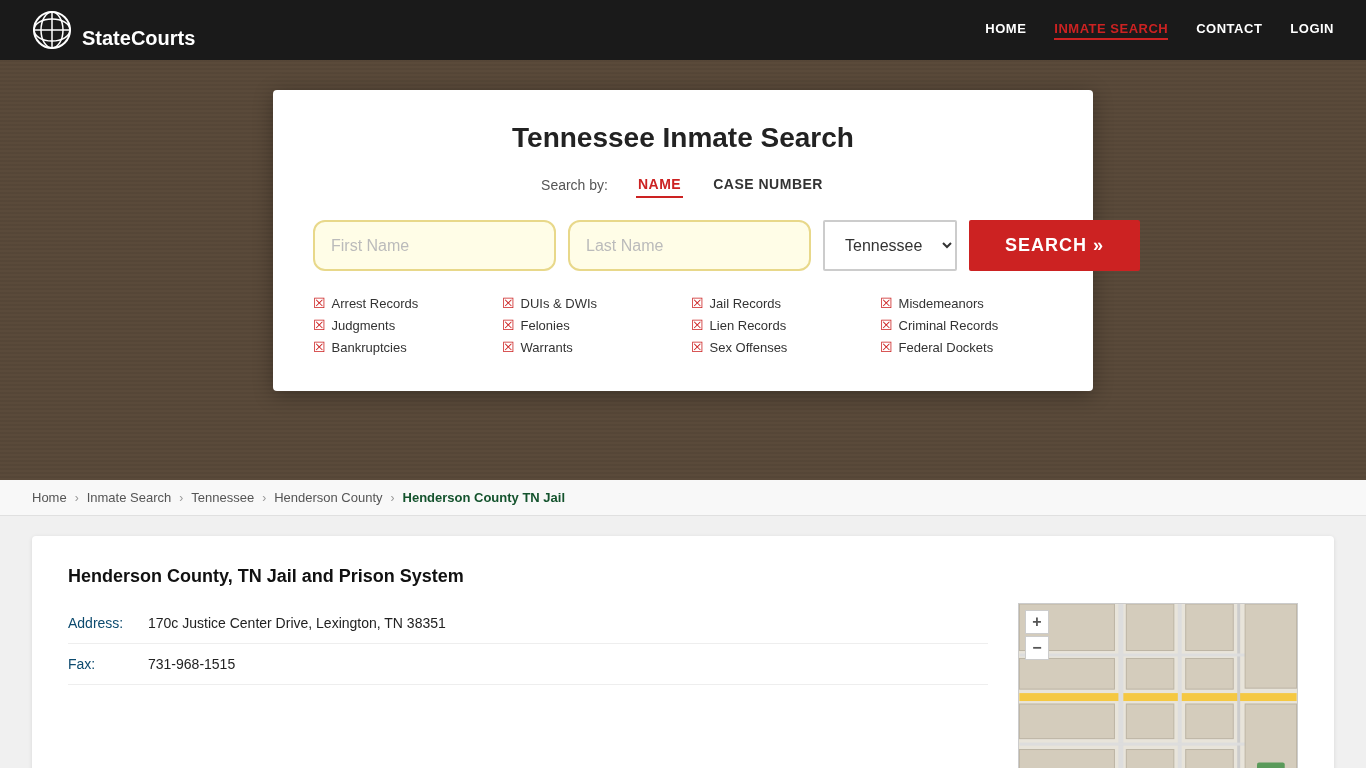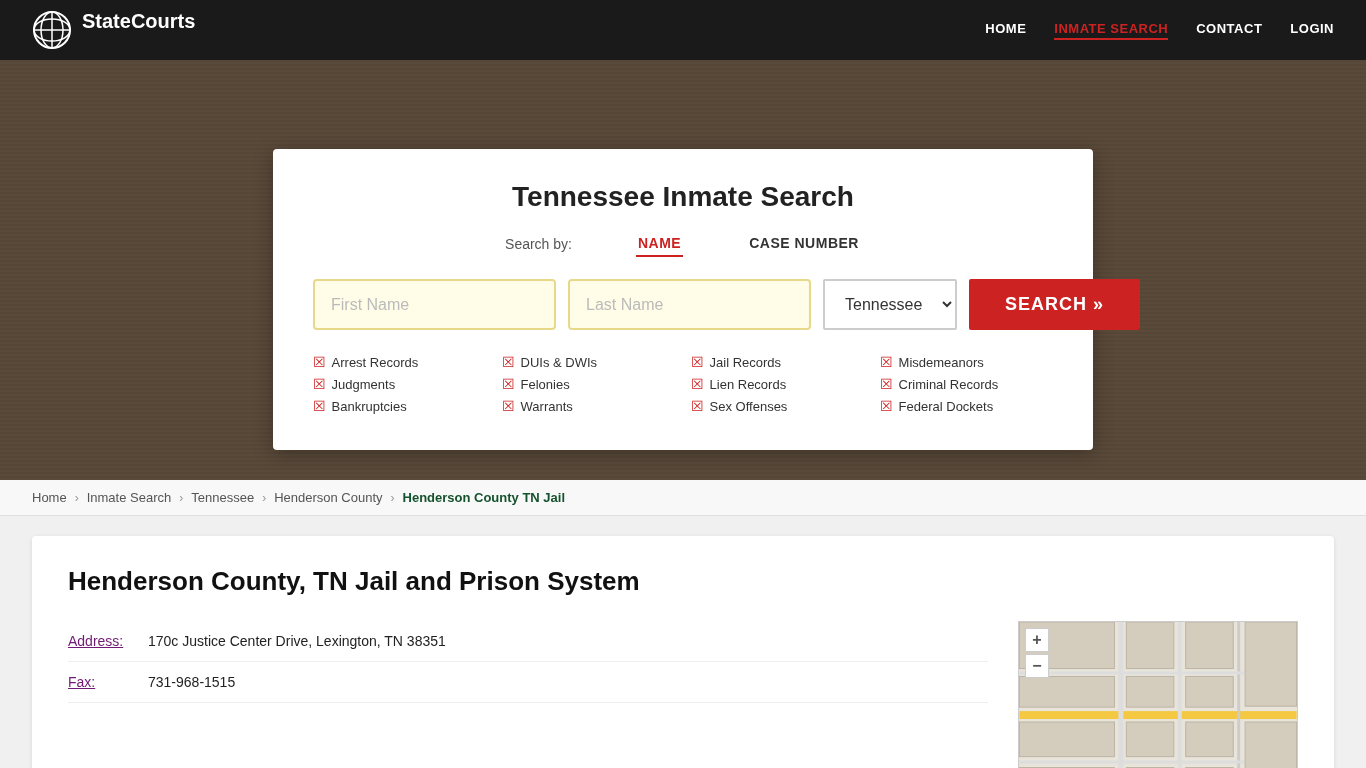--- a/index.html
+++ b/index.html
@@ -11,21 +11,21 @@
       display: flex;
       align-items: center;
       justify-content: space-between;
       padding: 0 32px;
       height: 60px;
       position: relative;
       z-index: 10;
     }
     .logo-area {
       display: flex;
-      align-items: flex-start;
+      align-items: flex-end;
       gap: 10px;
       text-decoration: none;
     }
     .logo-icon {
       width: 40px;
       height: 40px;
     }
     .logo-text {
       color: #fff;
       font-size: 20px;
@@ -50,21 +50,21 @@
 
     
     .hero-section {
       background: #5a4a3a;
       background-image: repeating-linear-gradient(
         0deg, transparent, transparent 2px,
         rgba(0,0,0,0.05) 2px, rgba(0,0,0,0.05) 4px
       );
       min-height: 420px;
       display: flex;
-      align-items: flex-end;
+      align-items: flex-start;
       justify-content: center;
       padding: 30px 20px;
       position: relative;
       overflow: hidden;
     }
     .hero-bg-text {
       position: absolute;
       top: 50%;
       left: 50%;
       transform: translate(-50%, -50%);
@@ -108,21 +108,20 @@
     }
     .search-tab {
       font-size: 14px;
       font-weight: 700;
       padding: 4px 2px;
       cursor: pointer;
       letter-spacing: 0.5px;
       border-bottom: 2px solid transparent;
       text-decoration: none;
       color: #333;
-      margin-left: 36px;
     }
     .search-tab.active {
       color: #cc2222;
       border-bottom: 2px solid #cc2222;
     }
     .search-tab.inactive {
       color: #333;
     }
     .search-inputs-row {
       display: flex;
@@ -130,21 +129,21 @@
       margin-bottom: 24px;
       align-items: stretch;
     }
     .search-input {
       flex: 1;
       padding: 14px 16px;
       border: 2px solid #e8d88a;
       background: #fffde7;
       font-size: 16px;
       color: #aaa;
-      border-radius: 4px;
+      border-radius: 12px;
       outline: none;
     }
     .search-input::placeholder { color: #bbb; }
     .state-select {
       flex: 1;
       padding: 14px 16px;
       border: 2px solid #ccc;
       background: #fff;
       font-size: 16px;
       color: #333;
@@ -216,44 +215,43 @@
       background: #f0f0f0;
       padding: 20px 32px;
     }
     .content-card {
       background: #fff;
       border-radius: 4px;
       padding: 30px 36px;
       box-shadow: 0 1px 4px rgba(0,0,0,0.1);
     }
     .facility-title {
-      font-size: 26px;
+      font-size: 18px;
       font-weight: 700;
       color: #111;
-      margin-bottom: 24px;
+      margin-bottom: 16px;
     }
     .content-inner {
       display: flex;
       gap: 30px;
     }
     .info-section {
       flex: 1;
     }
     .info-row {
       display: flex;
       align-items: flex-start;
       padding: 12px 0;
       border-bottom: 1px solid #eee;
       font-size: 14px;
     }
     .info-label {
-      color: #701a75;
+      color: #0c4a6e;
       width: 80px;
       flex-shrink: 0;
-      text-decoration: underline;
     }
     .info-value {
       color: #222;
     }
     .info-link {
       color: #1a6bbf;
       text-decoration: none;
     }
     .map-section {
       width: 280px;

